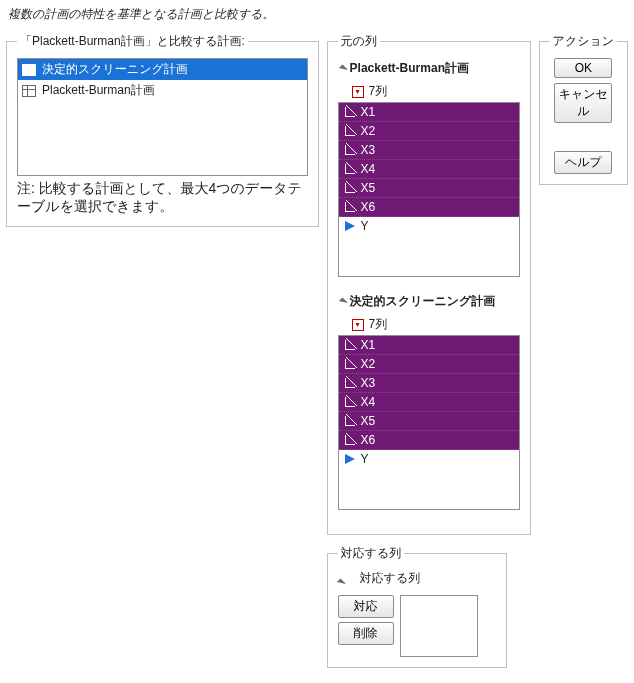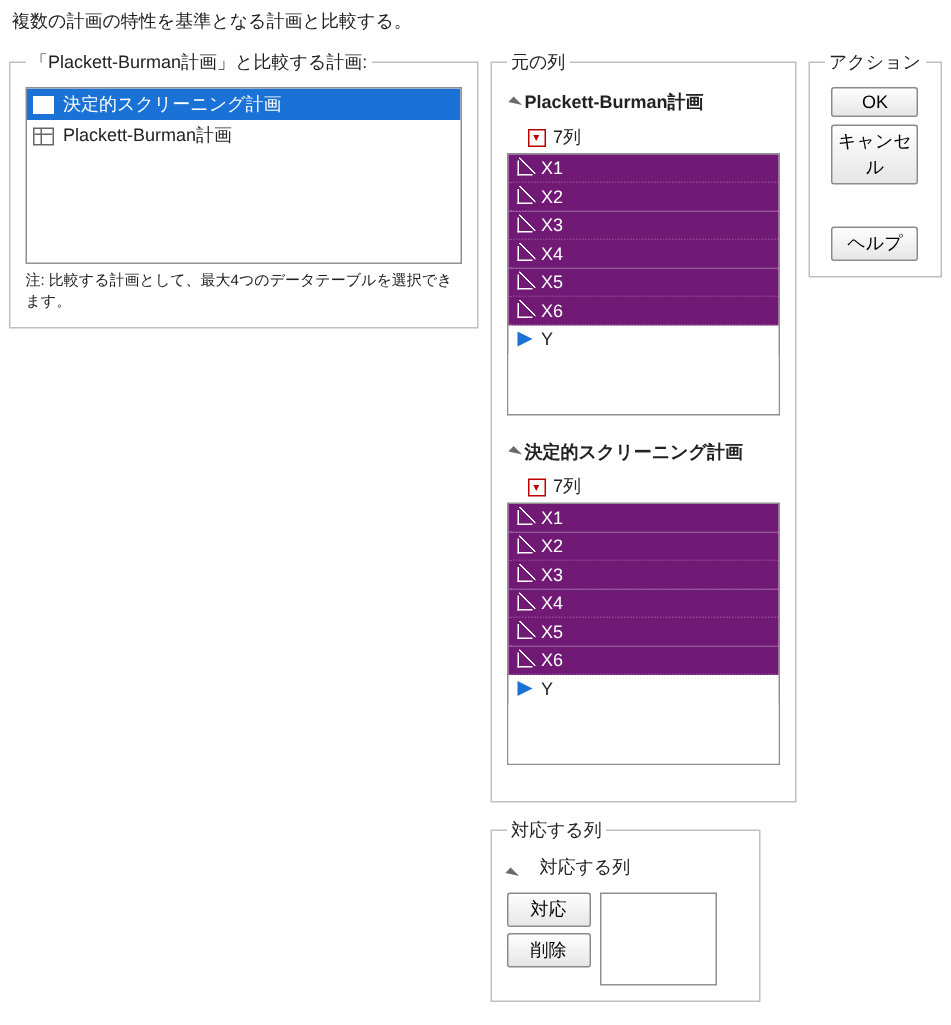--- a/index.html
+++ b/index.html
@@ -5,21 +5,21 @@
   * { box-sizing: border-box; }
   body {
     margin: 0;
     padding: 6px;
     font-family: "MS PGothic", "Yu Gothic", Meiryo, sans-serif;
     font-size: 12px;
     color: #222;
     background: #fff;
     width: 634px;
   }
-  .desc { margin: 0 0 10px 2px; }
+  .desc { margin: 0 0 10px 2px; font-style: italic; }
   .row  { display: flex; align-items: flex-start; gap: 8px; }
   fieldset {
     border: 1px solid #bfbfbf;
     padding: 8px 10px 10px 10px;
     margin: 0;
   }
   legend { padding: 0 3px; font-size: 12px; }
   
   .fs-compare { width: 369px; }
   .design-list {
@@ -38,21 +38,21 @@
     width: 14px; height: 12px; display: inline-block;
     border: 1px solid #666; position: relative; background: #fff;
   }
   .tbl-icon::before, .tbl-icon::after {
     content: ""; position: absolute; background: #666;
   }
   .tbl-icon::before { left: 4px; top: 0; bottom: 0; width: 1px; }
   .tbl-icon::after  { left: 0;  right: 0; top: 3px; height: 1px; }
   .selected .tbl-icon { border-color: #fff; }
   .selected .tbl-icon::before, .selected .tbl-icon::after { background: #fff; }
-  .note { margin-top: 4px; font-size: 10px; }
+  .note { margin-top: 4px; font-size: 14px; }
 
   
   .fs-cols  { width: 204px; }
   .group    { margin-bottom: 14px; }
   .grp-head {
     display: flex; align-items: center; gap: 4px;
     font-weight: bold; padding: 2px 2px; cursor: default;
   }
   .disc {
     width: 0; height: 0; display: inline-block;

